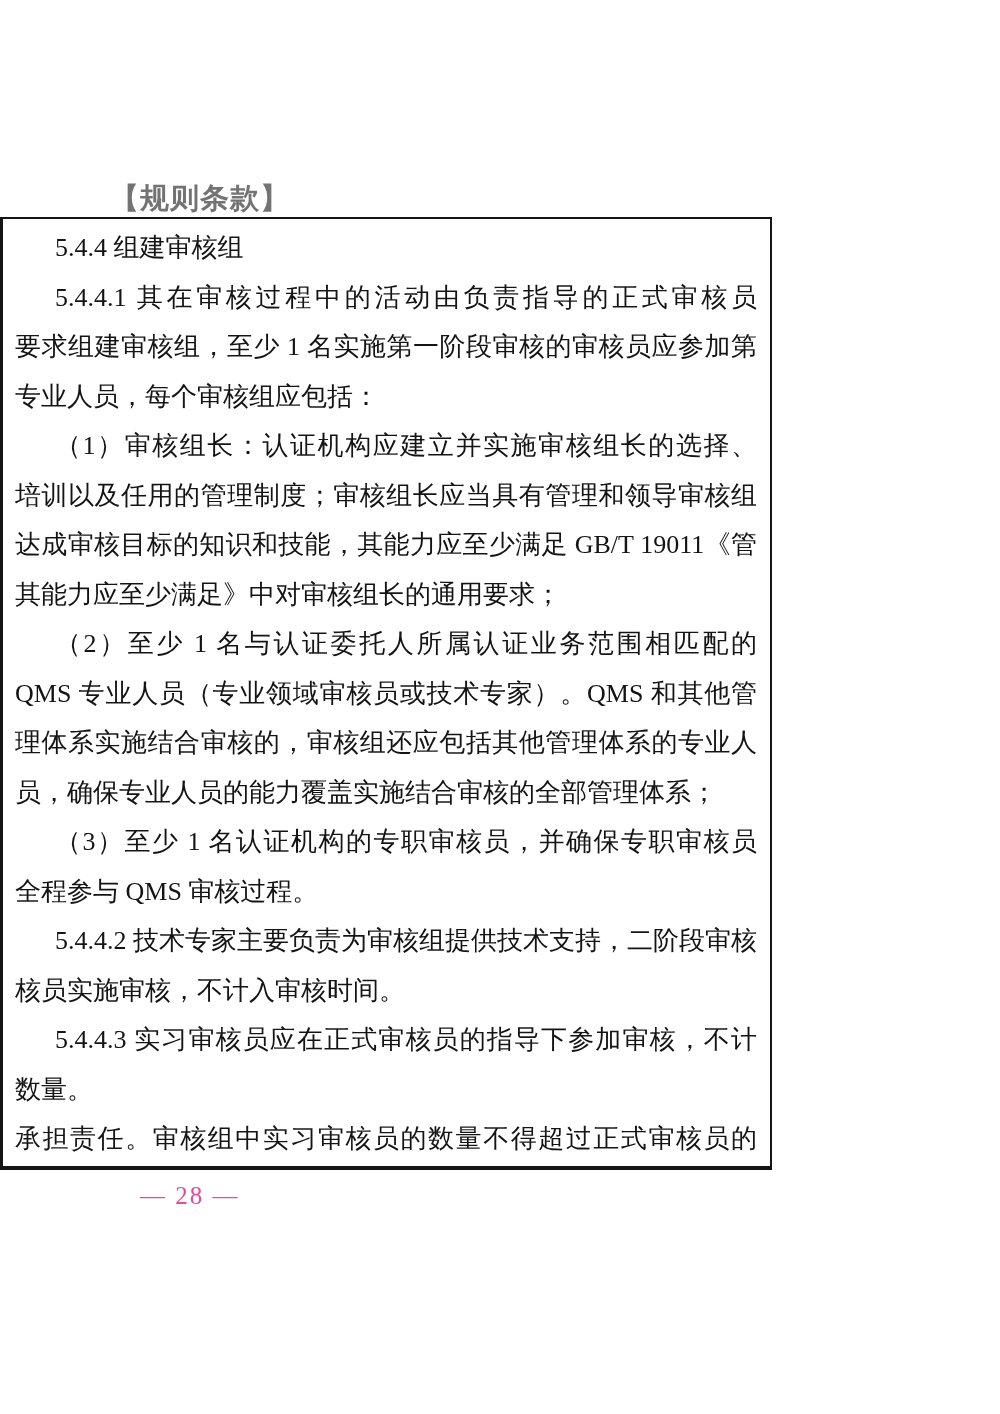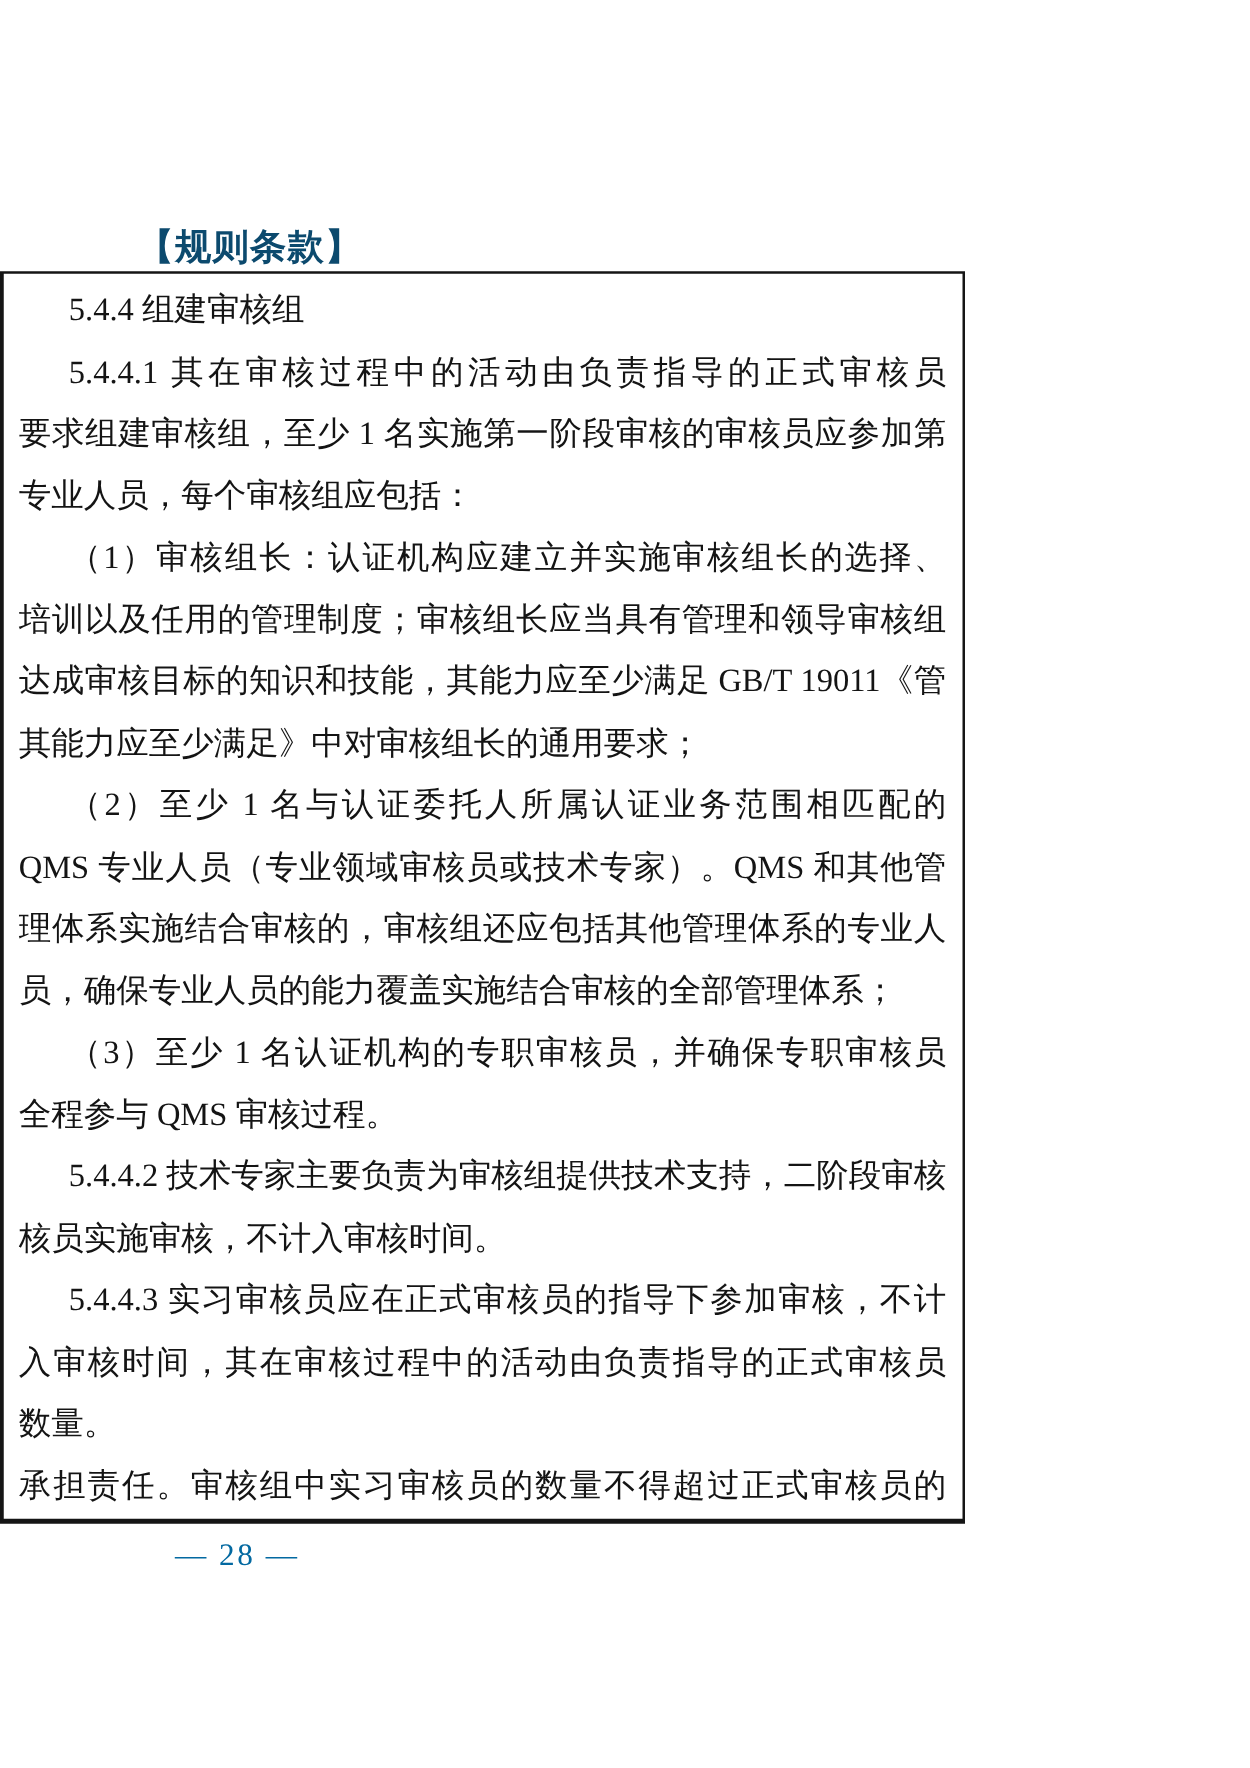--- a/index.html
+++ b/index.html
@@ -20,21 +20,21 @@
     height: 1414px;
     padding-top: 181px;
     box-sizing: border-box;
   }
   .section-label {
     margin-left: 110px;
     font-family: "Liberation Sans", "DejaVu Sans", sans-serif;
     font-weight: bold;
     font-size: 29px;
     line-height: 34px;
-    color: #0c4a6e;
+    color: #737373;
     letter-spacing: 1px;
   }
   .rules-box {
     box-sizing: border-box;
     margin-top: 2px;
     width: 772px;
     border: 2px solid #151515;
     border-left-width: 3px;
     border-bottom-width: 4px;
     padding: 4px 13px 2px 12px;
@@ -52,21 +52,21 @@
     white-space: normal;
     color: #141414;
   }
   .ln.ind { text-indent: 40px; }
   .ln.end { text-align-last: left; }
   .page-number {
     margin-top: 11px;
     margin-left: 140px;
     font-size: 25px;
     line-height: 30px;
-    color: #0369a1;
+    color: #ec4899;
     letter-spacing: 2px;
   }
 </style>
 </head>
 <body>
 
 <div class="doc-page">
 
   <div class="section-label">【规则条款】</div>
 
@@ -101,21 +101,20 @@
       <div class="ln end">全程参与 QMS 审核过程。</div>
     </div>
 
     <div class="para">
       <div class="ln ind">5.4.4.2 技术专家主要负责为审核组提供技术支持，二阶段审核</div>
       <div class="ln end">核员实施审核，不计入审核时间。</div>
     </div>
 
     <div class="para">
       <div class="ln ind">5.4.4.3 实习审核员应在正式审核员的指导下参加审核，不计</div>
-      <div class="ln">入审核时间，其在审核过程中的活动由负责指导的正式审核员</div>
       <div class="ln end">数量。</div>
       <div class="ln">承担责任。审核组中实习审核员的数量不得超过正式审核员的</div>
     </div>
 
 
   </div>
 
   <div class="page-number">— 28 —</div>
 
 </div>

